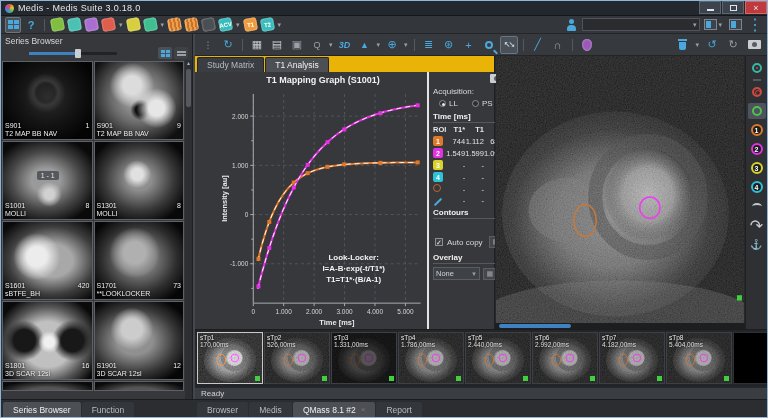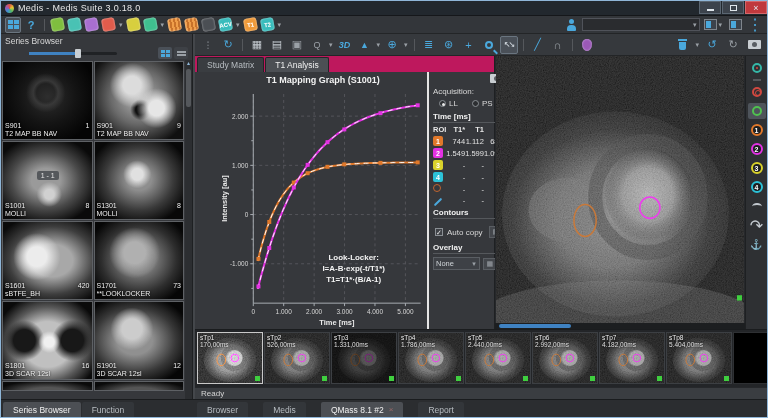--- a/index.html
+++ b/index.html
@@ -95,21 +95,21 @@
   .trash { width:9px; height:11px; position:relative; }
   .trash::before { content:""; position:absolute; left:0; right:0; top:0; height:2px; background:#4aa8dc; }
   .trash::after { content:""; position:absolute; left:1px; right:1px; top:3px; bottom:0; background:#4aa8dc; border-radius:0 0 2px 2px; }
   .camera { width:13px; height:9px; background:#c9ced2; border-radius:1px; position:relative; }
   .camera::after { content:""; position:absolute; left:4px; top:2px; width:5px; height:5px; border-radius:50%; background:#5a5e63; }
   .t2right { margin-left:auto; display:flex; align-items:center; gap:3px; }
 
   
   .panelsrow { flex:1; display:flex; min-height:0; }
   .midpanel { width:300px; display:flex; flex-direction:column; background:#36383c; border-right:1px solid #1e2022; }
-  .tabbar { height:16px; background:#be185d; display:flex; align-items:flex-end; gap:1px; padding:1px 2px 0 2px; }
+  .tabbar { height:16px; background:#eab308; display:flex; align-items:flex-end; gap:1px; padding:1px 2px 0 2px; }
   .tab { height:15px; padding:0 9px; display:flex; align-items:center; gap:4px; background:#3a3d41; color:#b8bdc2; font-size:8.5px; border:1px solid #232527; border-bottom:none; border-radius:2px 2px 0 0; }
   .tab.active { background:#4c4f54; color:#f0f0f0; }
   .tabclose { color:#9a6a6a; font-size:8px; }
   .midcontent { flex:1; display:flex; min-height:0;padding-left:24px; }
   .graphcol { width:208px; display:flex; flex-direction:column; }
   .gtitle { height:14px; color:#f2f2f2; font-size:9px; font-weight:bold; text-align:center; padding-top:3px; }
   .cgrid { stroke:#54545a; stroke-dasharray:3 3; stroke-width:1; }
   .cspine { stroke:#a8adb3; stroke-width:1; }
   .ctick { fill:#d8d8d8; font-size:6.5px; font-family:"Liberation Sans",sans-serif; }
   .clabel { fill:#eaeaea; font-size:7.5px; font-weight:bold; font-family:"Liberation Sans",sans-serif; }
@@ -124,21 +124,21 @@
   .rdot { width:7px; height:7px; border:1px solid #8a8f94; border-radius:50%; background:#2c2e31; position:relative; }
   .rdot.sel::after { content:""; position:absolute; left:1.5px; top:1.5px; width:3px; height:3px; border-radius:50%; background:#e8e8e8; }
   .secthdr { font-weight:bold; color:#f0f0f0; border-bottom:1px solid #55585c; padding:2px 0 1px 0; margin-bottom:1px; }
   .roitable { width:100%; border-collapse:collapse; font-size:7.5px; }
   .roitable th { color:#e8e8e8; font-weight:bold; text-align:right; padding:1px 0; }
   .roitable th:first-child { text-align:left; }
   .roitable td { text-align:right; color:#e2e2e2; padding:1px 0; height:11px; }
   .roinum { display:inline-flex; width:10px; height:10px; border-radius:2px; color:#fff; font-size:7px; font-weight:bold; align-items:center; justify-content:center; }
   .roiopen { display:inline-block; width:8px; height:8px; border:1.5px solid #c0642f; border-radius:50%; }
   .roipencil { display:inline-block; width:10px; height:2px; background:#4aa8dc; transform:rotate(-45deg); border-radius:1px; }
-  .ctrrow { display:flex; align-items:center; gap:4px; margin:6px 0 3px 2px; }
+  .ctrrow { display:flex; align-items:center; gap:4px; margin:16px 0 3px 2px; }
   .chk { width:8px; height:8px; background:#3e4146; border:1px solid #8a8f94; color:#e8e8e8; font-size:7px; line-height:8px; text-align:center; }
   .squarebtn { margin-left:auto; width:14px; height:12px; background:#44474c; border:1px solid #5a5e63; display:flex; align-items:center; justify-content:center; color:#9aa0a6; font-size:7px; }
   .ovlrow { display:flex; align-items:center; gap:3px; margin-top:2px; }
   .select { flex:1; height:13px; background:#3e4146; border:1px solid #5a5e63; display:flex; align-items:center; color:#cfd4d8; font-size:7.5px; padding:0 2px; justify-content:space-between; }
   .wrench { width:3px; height:9px; background:#4aa8dc; border-radius:2px; transform:rotate(40deg); position:relative; }
   .wrench::before { content:""; position:absolute; top:-3px; left:-2px; width:7px; height:4px; border:1.5px solid #4aa8dc; border-bottom:none; border-radius:4px 4px 0 0; background:transparent; }
 
   
   .rightview { flex:1; display:flex; flex-direction:column; background:#26282b; min-width:0; }
   .rv-image { flex:1; margin:0 1px; position:relative; background:#060606; }
@@ -167,21 +167,21 @@
   .fcell:nth-child(1) svg { filter:brightness(1.25); }
   .flabel { position:absolute; left:2px; top:1px; color:#f0f0f0; font-size:6.5px; line-height:7px; text-shadow:0 0 2px #000; }
   .ftime { position:absolute; left:2px; top:8px; color:#e0e0e0; font-size:6.5px; line-height:7px; text-shadow:0 0 2px #000; }
   .fgreen { position:absolute; right:2px; bottom:2px; width:5px; height:5px; background:#3fcf3f; }
   .fempty { width:66px; min-width:66px; height:52px; background:#000; border:1px solid #2e3033; }
 
   
   .statusbar { height:12px; background:#3a3d41; border-top:1px solid #26282b; color:#d4d4d4; font-size:8px; display:flex; align-items:center; padding:0 6px; }
   .bottombar { height:18px; background:#2b2d30; border-top:1px solid #1a1c1e; display:flex; align-items:stretch; }
   .bb-left { width:194px; display:flex; gap:1px; padding:2px 2px 0 2px; }
-  .bb-main { flex:1; display:flex; gap:15px; padding:2px 2px 0 2px; }
+  .bb-main { flex:1; display:flex; gap:1px; padding:2px 2px 0 2px; }
   .btab { padding:0 10px; display:flex; align-items:center; gap:5px; color:#b8bdc2; font-size:8.5px; background:#33363a; border-radius:2px 2px 0 0; }
   .btab.active { background:#4c4f54; color:#f0f0f0; }
 
   .greensq { fill:#3fcf3f; }
 </style>
 </head>
 <body>
 
 <svg width="0" height="0" style="position:absolute">
   <defs>

